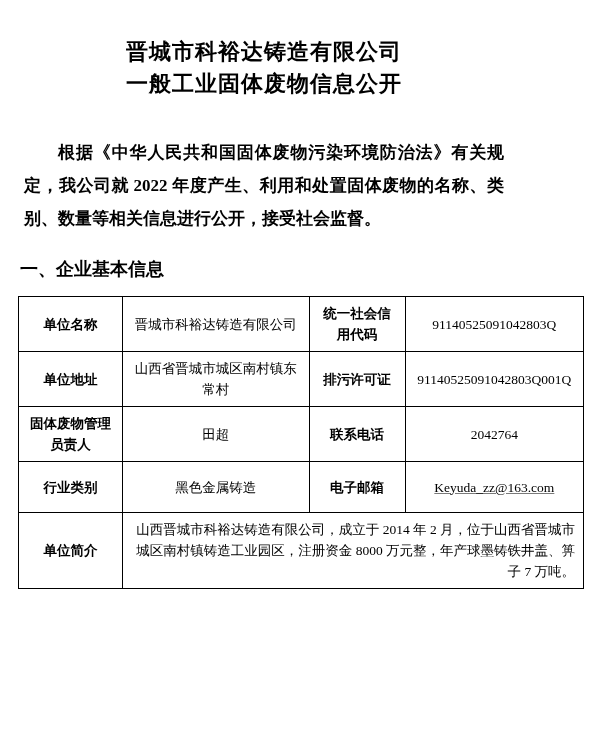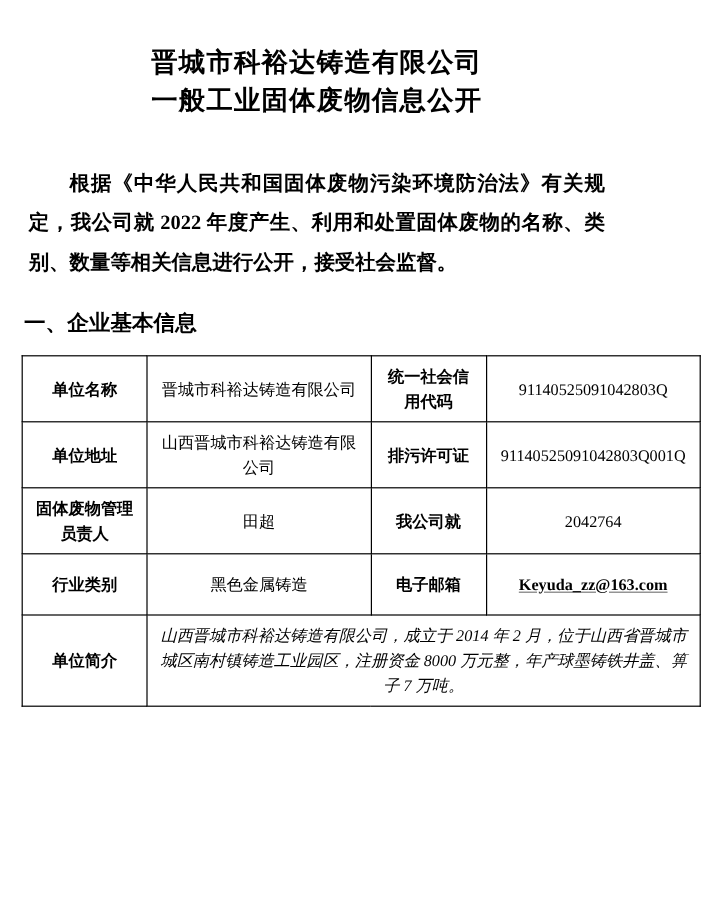--- a/index.html
+++ b/index.html
@@ -67,32 +67,30 @@
   td.label {
     text-align: center;
     font-weight: bold;
     font-family: "Liberation Sans", "DejaVu Sans", sans-serif;
     font-size: 13.5px;
   }
   td.value {
     text-align: center;
   }
   td.value-left {
-    text-align: center;
-    font-style: italic;
+    text-align: right;
   }
   .col-label-1 { width: 104px; }
   .col-value-1 { width: 186px; }
   .col-label-2 { width: 96px; }
   .col-value-2 { width: 178px; }
   .row-tall td { height: 38px; }
   .email {
     text-decoration: underline;
     text-decoration-color: #7a7a7a;
-    font-weight: bold;
   }
   .intro-cell {
     text-align: justify;
     text-justify: inter-ideograph;
     line-height: 25px;
     padding: 9px 10px;
   }
   .label-two-line {
     line-height: 20px;
   }
@@ -120,28 +118,28 @@
     </colgroup>
     <tbody>
       <tr class="row-tall">
         <td class="label">单位名称</td>
         <td class="value">晋城市科裕达铸造有限公司</td>
         <td class="label label-two-line">统一社会信用代码</td>
         <td class="value">91140525091042803Q</td>
       </tr>
       <tr class="row-tall">
         <td class="label">单位地址</td>
-        <td class="value">山西晋城市科裕达铸造有限公司</td>
+        <td class="value">山西省晋城市城区南村镇东常村</td>
         <td class="label">排污许可证</td>
         <td class="value">91140525091042803Q001Q</td>
       </tr>
       <tr class="row-tall">
         <td class="label label-two-line">固体废物管理员责人</td>
         <td class="value">田超</td>
-        <td class="label">我公司就</td>
+        <td class="label">联系电话</td>
         <td class="value">2042764</td>
       </tr>
       <tr class="row-tall">
         <td class="label">行业类别</td>
         <td class="value">黑色金属铸造</td>
         <td class="label">电子邮箱</td>
         <td class="value email">Keyuda_zz@163.com</td>
       </tr>
       <tr>
         <td class="label">单位简介</td>

